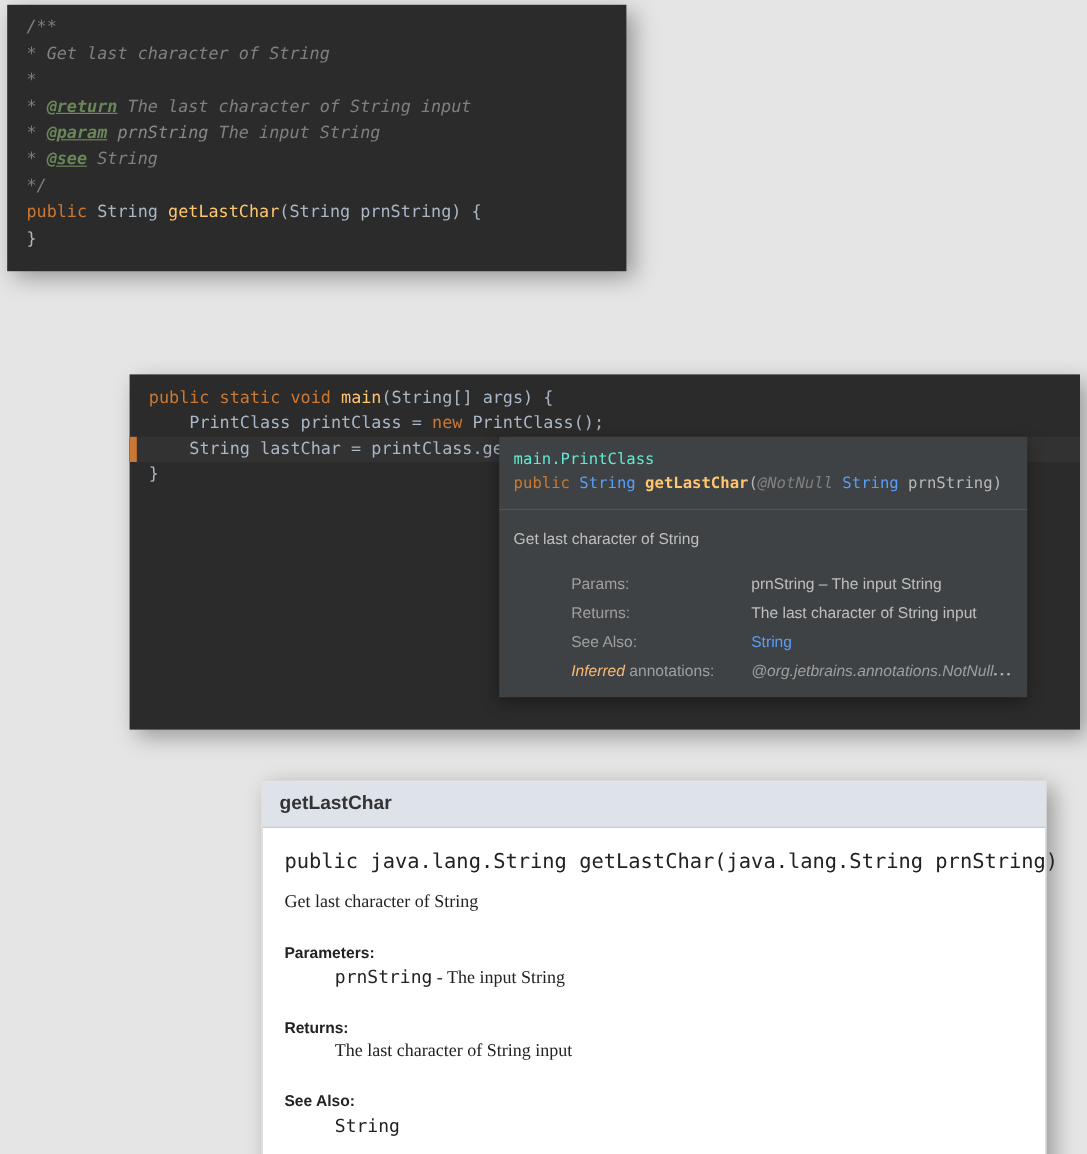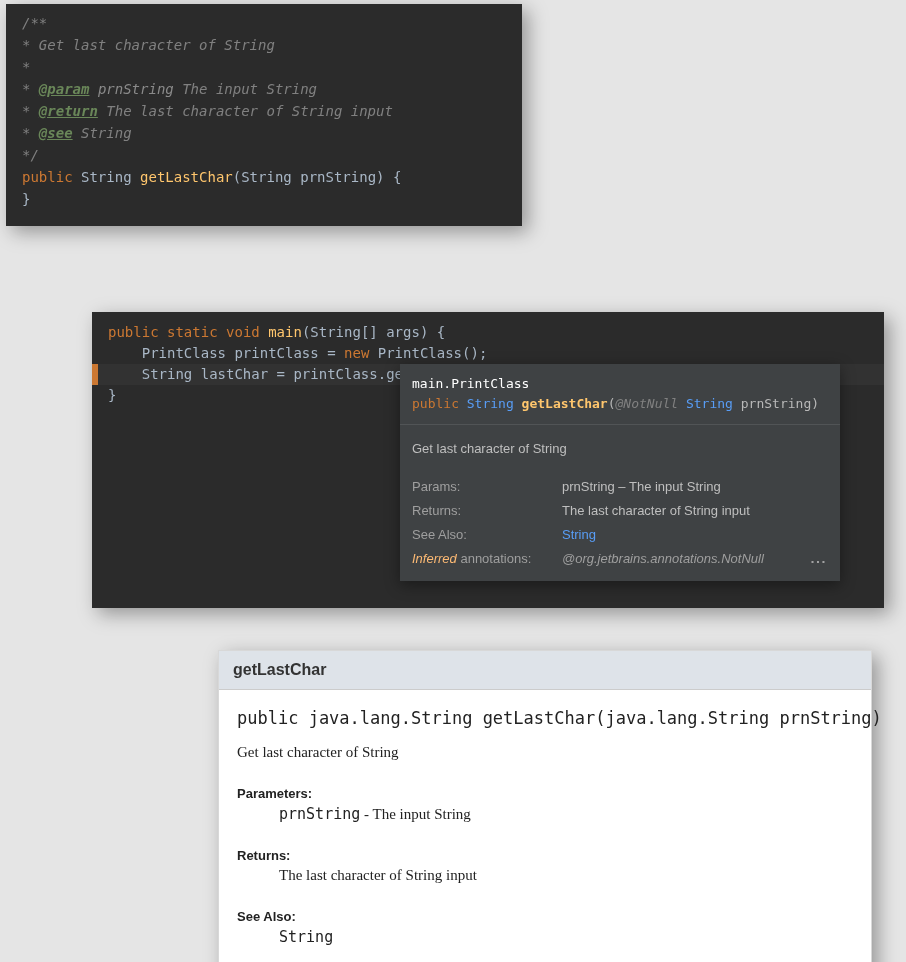--- a/index.html
+++ b/index.html
@@ -33,21 +33,21 @@
   .method    { color: #ffc66d; }
   .identifier{ color: #a9b7c6; }
   .number    { color: #6897bb; }
   .punct     { color: #a9b7c6; }
   .string    { color: #6a8759; }
   .indent    { display: inline-block; width: 32px; }
 
   
   .panel2 {
     position: absolute;
-    left: 92px;
+    left: 108px;
     top: 312px;
     width: 792px;
     height: 296px;
     background: #2b2b2b;
     padding: 10px 0 0 0;
     line-height: 21px;
     color: #a9b7c6;
   }
   .line { padding-left: 16px; white-space: pre; }
   .line.sel { background: #323232; position: relative; }
@@ -69,32 +69,32 @@
     font-family: -apple-system, "Segoe UI", Arial, sans-serif;
     font-size: 13px;
     box-shadow: 0 4px 14px rgba(0,0,0,0.4);
   }
   .tt-head {
     padding: 10px 12px 10px 12px;
     border-bottom: 1px solid #515456;
     line-height: 20px;
     font-family: "Menlo","Consolas",monospace;
   }
-  .tt-head .class { color: #ffffff; }
+  .tt-head .class { color: #5eead4; }
   .tt-head .kw    { color: #cc7832; }
   .tt-head .ty    { color: #589df6; }
   .tt-head .mname { color: #ffc66d; font-weight: bold; }
   .tt-head .ann   { color: #808080; font-style: italic; }
   .tt-body {
     padding: 12px 12px 10px 12px;
     line-height: 24px;
     position: relative;
   }
   .tt-row { display: flex; }
-  .tt-label { width: 150px; color: #9f9f9f; }
+  .tt-label { width: 150px; color: #9f9f9f; margin-left: 48px; }
   .tt-val   { color: #bfbfbf; }
   .tt-link  { color: #589df6; }
   .tt-ital  { font-style: italic; color: #fdba74; }
   .tt-annval{ font-style: italic; color: #9f9f9f; }
   .more-icon {
     position: absolute;
     right: 10px; bottom: 10px;
     color: #bfbfbf;
     font-size: 16px;
     letter-spacing: 1px;
@@ -141,24 +141,24 @@
   .mono { font-family: "Menlo","Consolas",monospace; }
 </style>
 </head>
 <body>
 
 <div class="panel1 shadow">
   <div class="comment">/**</div>
   <div class="comment"> * Get last character of String</div>
   <div class="comment"> *</div>
   <div>
+    <span class="comment"> * </span><span class="doctag">@return</span><span class="comment"> The last character of String input</span>
+  </div>
+  <div>
     <span class="comment"> * </span><span class="doctag">@param</span><span class="comment"> </span><span class="docparam">prnString</span><span class="comment"> The input String</span>
-  </div>
-  <div>
-    <span class="comment"> * </span><span class="doctag">@return</span><span class="comment"> The last character of String input</span>
   </div>
   <div>
     <span class="comment"> * </span><span class="doctag">@see</span><span class="comment"> String</span>
   </div>
   <div class="comment"> */</div>
   <div>
     <span class="keyword">public</span><span> </span><span class="type">String</span><span> </span><span class="method">getLastChar</span><span class="punct">(</span><span class="type">String</span><span> </span><span class="identifier">prnString</span><span class="punct">)</span><span class="punct"> {</span>
   </div>
   <div class="punct">}</div>
 </div>

